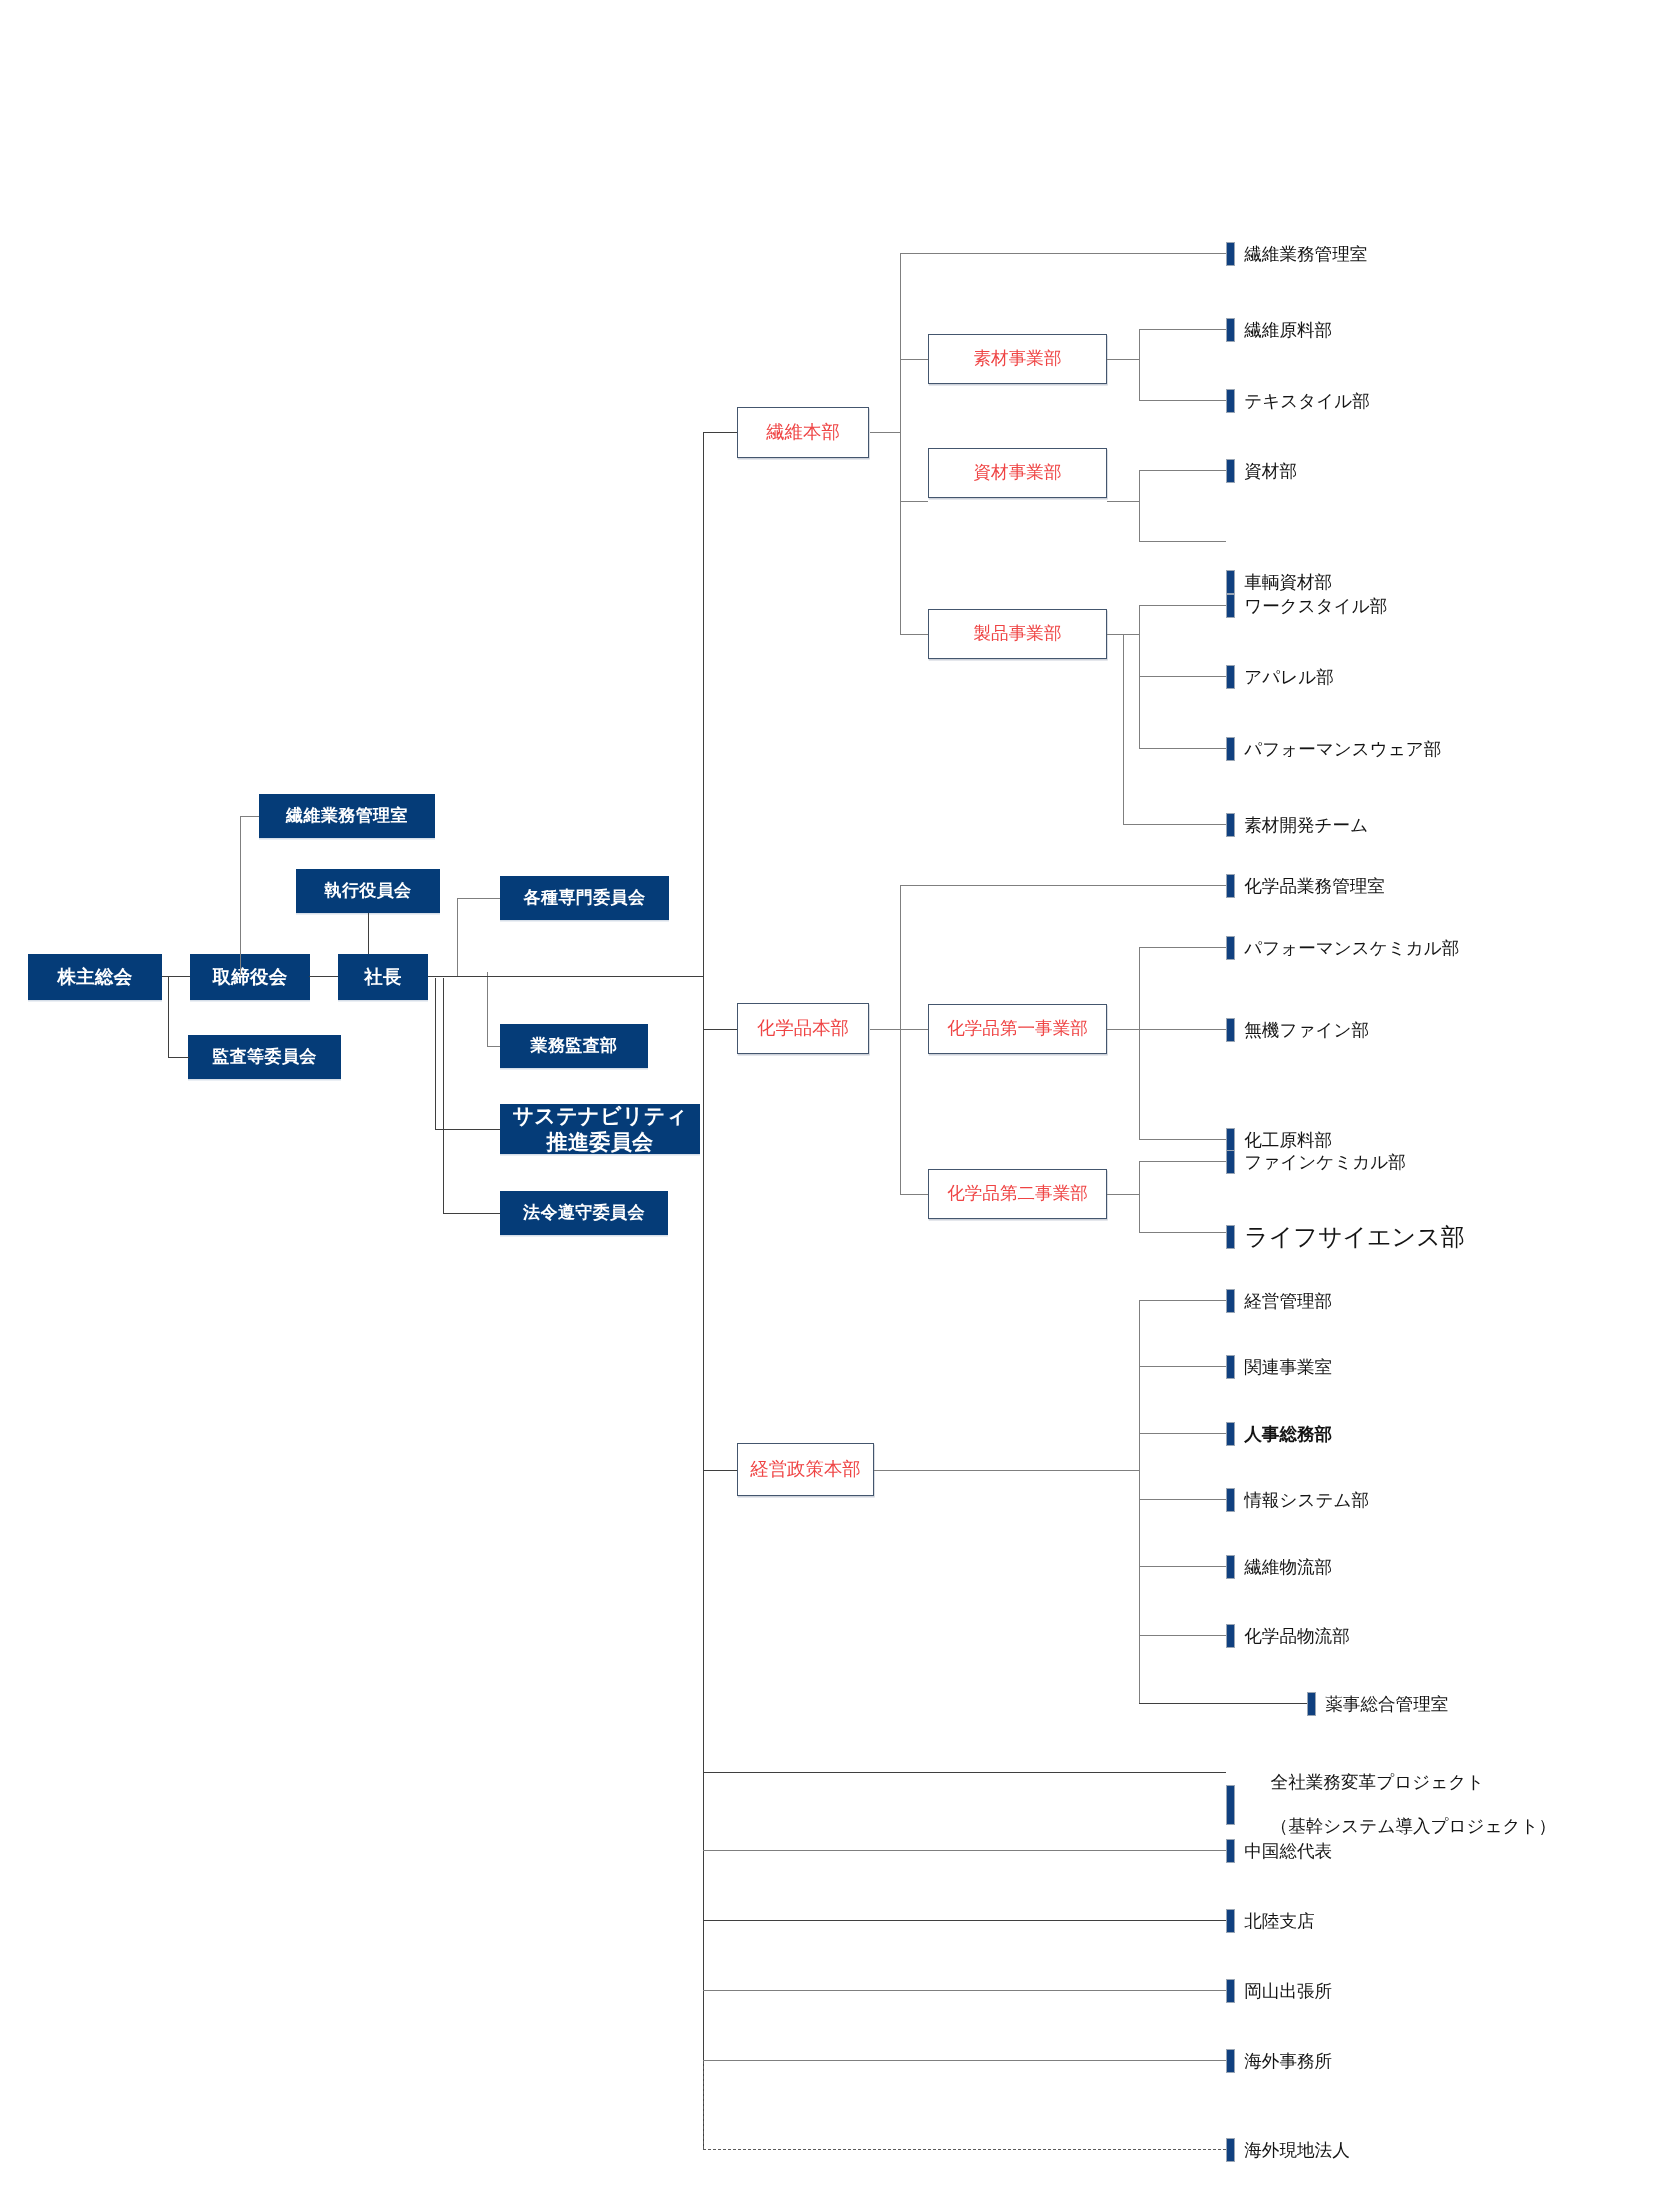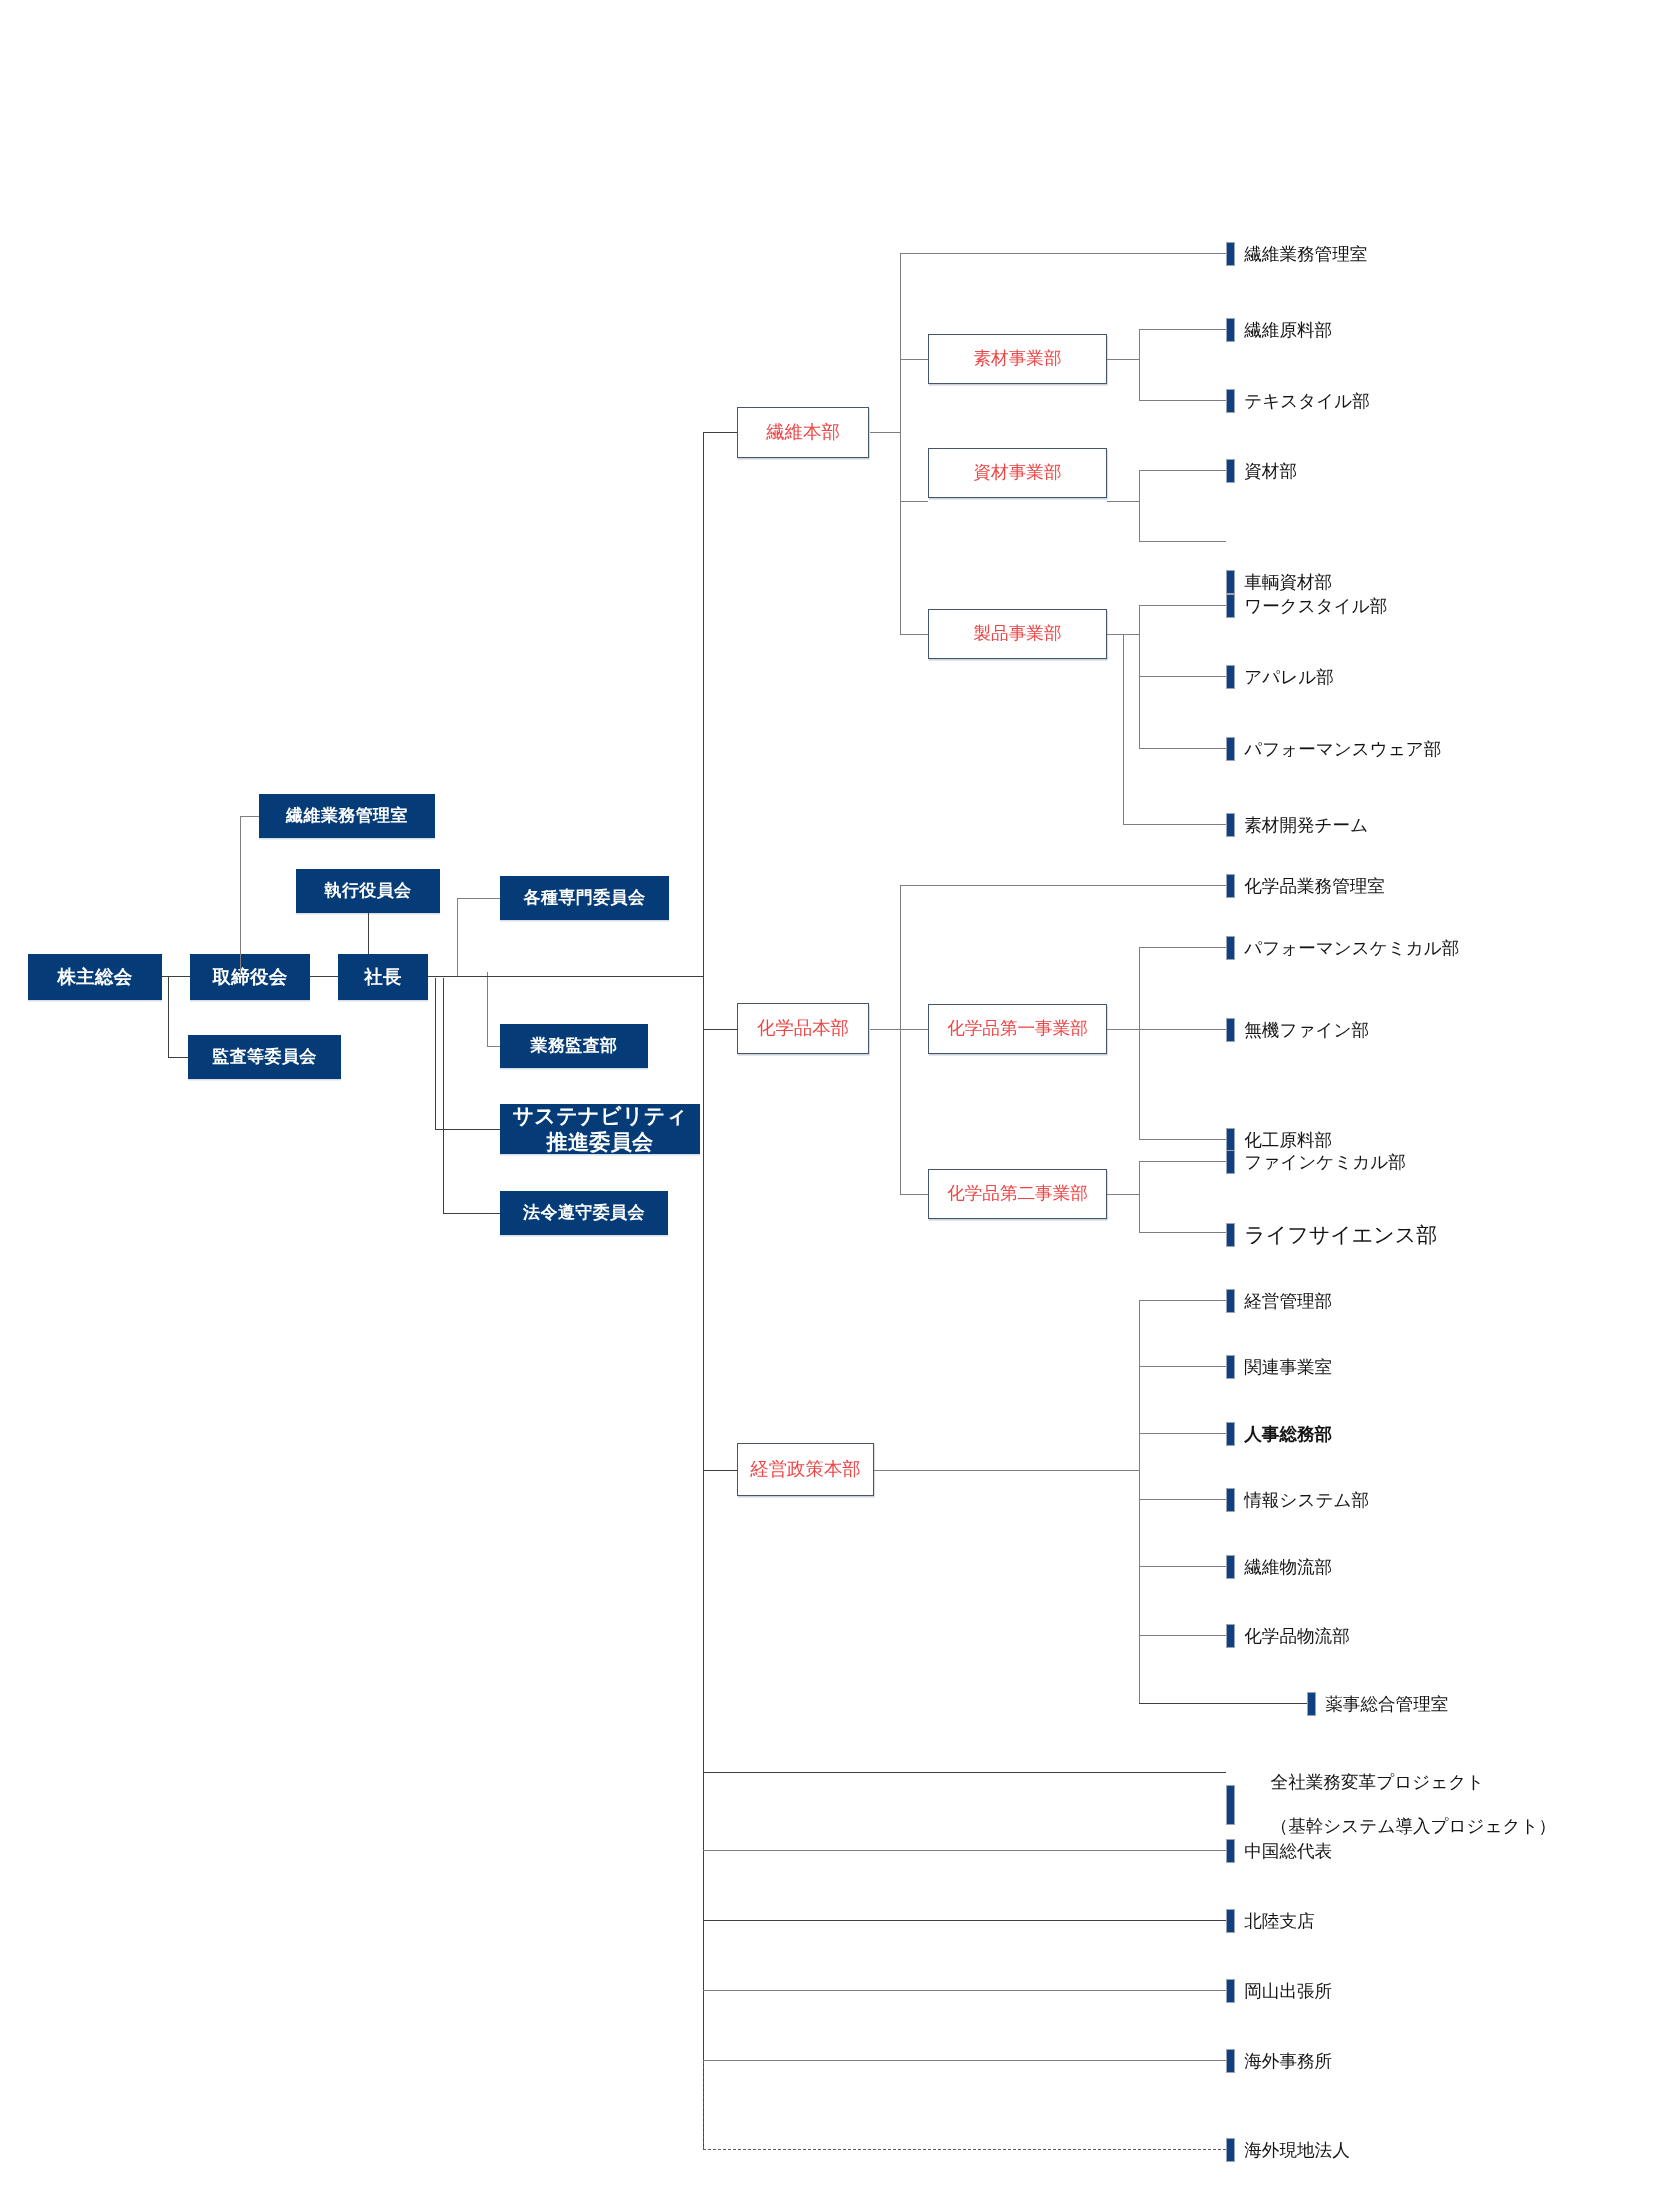--- a/index.html
+++ b/index.html
@@ -227,21 +227,21 @@
   <div class="hline" style="left:1107px;top:1194px;width:32px;"></div>
   <div class="vline" style="left:1139px;top:1161px;height:71px;"></div>
   <div class="hline" style="left:1139px;top:1161px;width:87px;"></div>
   <div class="leaf" style="left:1226px;top:1150px;">
     <span class="tick"></span>
     <span class="lbl" style="font-size:17.6px;">ファインケミカル部</span>
   </div>
   <div class="hline" style="left:1139px;top:1232px;width:87px;"></div>
   <div class="leaf" style="left:1226px;top:1221px;">
     <span class="tick"></span>
-    <span class="lbl" style="font-size:21px;">ライフサイエンス部</span>
+    <span class="lbl" style="font-size:24px;">ライフサイエンス部</span>
   </div>
 
   <div class="hline dark" style="left:703px;top:1470px;width:34px;"></div>
   <div class="outbox" style="left:737px;top:1443px;width:137px;height:53px;font-size:18.4px;">経営政策本部</div>
 
   <div class="hline" style="left:874px;top:1470px;width:265px;"></div>
   <div class="vline" style="left:1139px;top:1300px;height:404px;"></div>
 
   <div class="hline" style="left:1139px;top:1300px;width:87px;"></div>
   <div class="leaf" style="left:1226px;top:1289px;">

